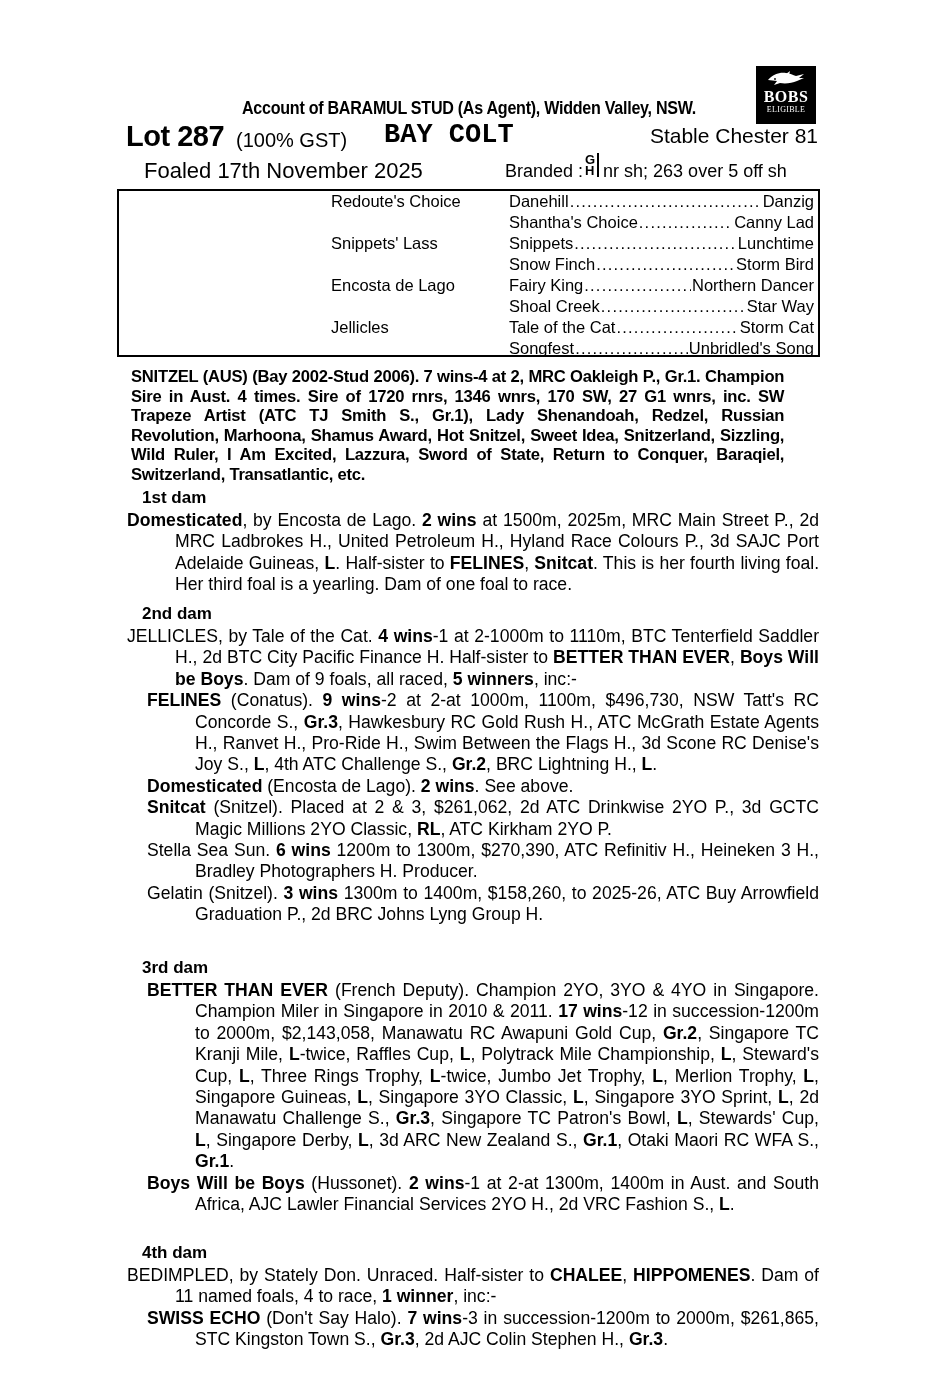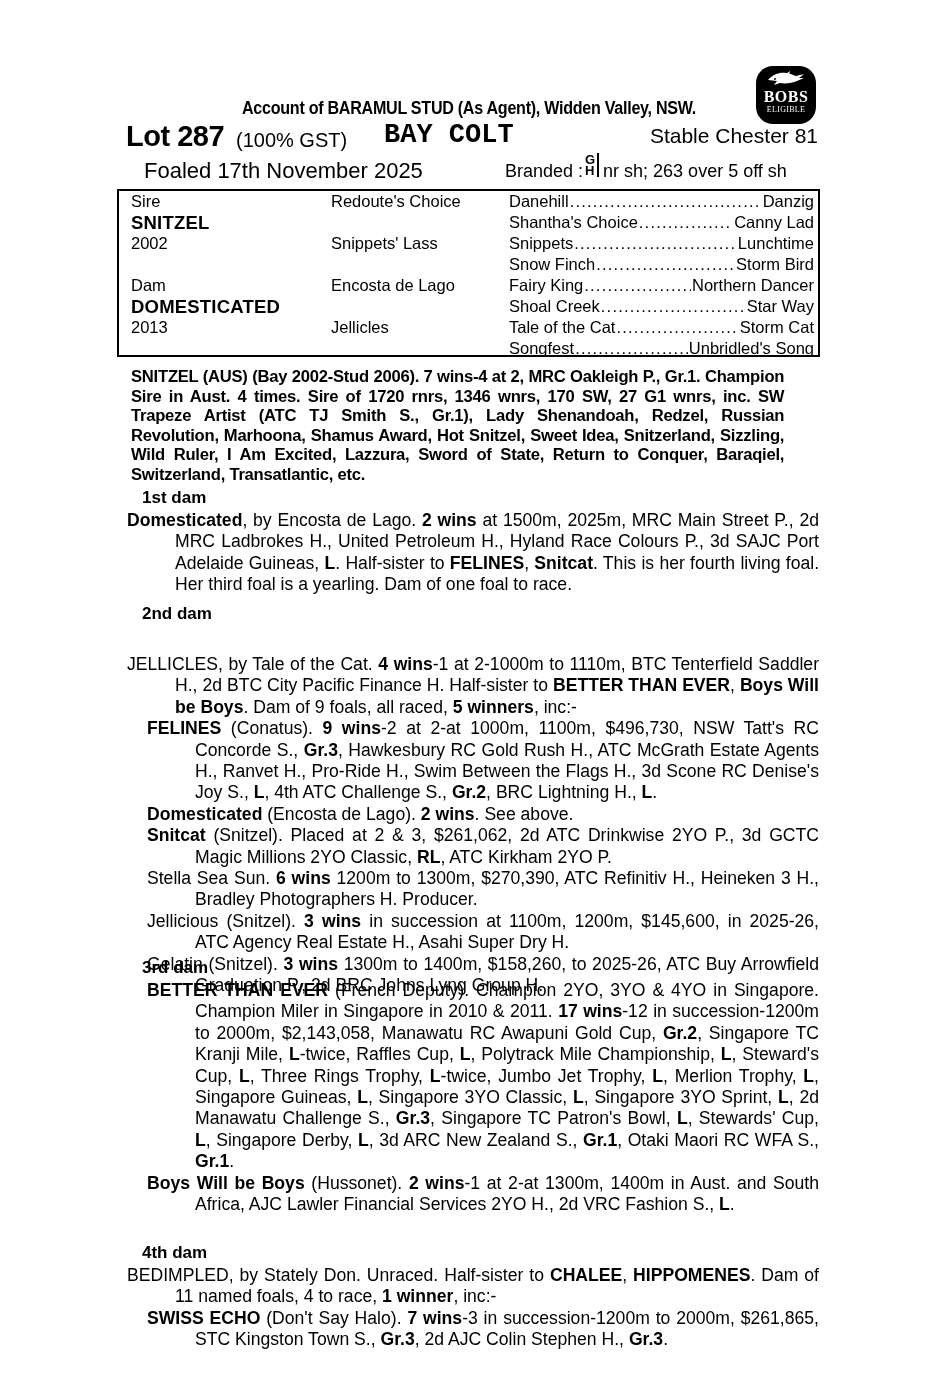--- a/index.html
+++ b/index.html
@@ -29,21 +29,20 @@
     top: 66px;
     width: 60px;
     height: 58px;
     background: #000000;
     display: flex;
     flex-direction: column;
     align-items: center;
     justify-content: flex-start;
     padding-top: 3px;
     box-sizing: border-box;
-    border-radius: 17px;
   }
   .bobs-horse { width: 40px; height: 20px; display:block; }
   .bobs-word {
     color: #ffffff;
     font-family: "Liberation Serif", serif;
     font-weight: bold;
     font-size: 16px;
     line-height: 16px;
     letter-spacing: 0.5px;
   }
@@ -261,29 +260,20 @@
     <span class="stable">Stable Chester 81</span>
   </div>
 
   <div class="foaled">Foaled 17th November 2025</div>
 
   <div class="branded">
     <span>Branded :</span><span class="brand-mark"><span class="g">G</span><span class="h">H</span><span class="bar"></span></span><span>nr sh; 263 over 5 off sh</span>
   </div>
 
   <div class="ped-table">
-    <div class="ped-col col-1">
-      <div class="ped-row">Sire</div>
-      <div class="ped-row ped-name-bold">SNITZEL</div>
-      <div class="ped-row">2002</div>
-      <div class="ped-row"></div>
-      <div class="ped-row">Dam</div>
-      <div class="ped-row ped-name-bold">DOMESTICATED</div>
-      <div class="ped-row">2013</div>
-    </div>
 
     <div class="ped-col col-2">
       <div class="ped-row">Redoute's Choice</div>
       <div class="ped-row"></div>
       <div class="ped-row">Snippets' Lass</div>
       <div class="ped-row"></div>
       <div class="ped-row">Encosta de Lago</div>
       <div class="ped-row"></div>
       <div class="ped-row">Jellicles</div>
     </div>
@@ -333,27 +323,26 @@
   </div>
 
   <div class="sire-block">SNITZEL (AUS) (Bay 2002-Stud 2006). 7 wins-4 at 2, MRC Oakleigh P., Gr.1. Champion Sire in Aust. 4 times. Sire of 1720 rnrs, 1346 wnrs, 170 SW, 27 G1 wnrs, inc. SW Trapeze Artist (ATC TJ Smith S., Gr.1), Lady Shenandoah, Redzel, Russian Revolution, Marhoona, Shamus Award, Hot Snitzel, Sweet Idea, Snitzerland, Sizzling, Wild Ruler, I Am Excited, Lazzura, Sword of State, Return to Conquer, Baraqiel, Switzerland, Transatlantic, etc.</div>
 
   <div id="dam-sections">
       <div class="dam-head" style="top: 488px;">1st dam</div>
       <div class="dam-body" style="top: 510px;">
         <p class="para"><span class="nb">Domesticated</span><span>, by Encosta de Lago. </span><span class="nb">2 wins</span><span> at 1500m, 2025m, MRC Main Street P., 2d MRC Ladbrokes H., United Petroleum H., Hyland Race Colours P., 3d SAJC Port Adelaide Guineas, </span><span class="nb">L</span><span>. Half-sister to </span><span class="nb">FELINES</span><span>, </span><span class="nb">Snitcat</span><span>. This is her fourth living foal. Her third foal is a yearling. Dam of one foal to race.</span></p>
       </div>
       <div class="dam-head" style="top: 604px;">2nd dam</div>
-      <div class="dam-body" style="top: 626px; margin-top: 28px;">
+      <div class="dam-body" style="top: 626px;">
         <p class="para"><span>JELLICLES, by Tale of the Cat. </span><span class="nb">4 wins</span><span>-1 at 2-1000m to 1110m, BTC Tenterfield Saddler H., 2d BTC City Pacific Finance H. Half-sister to </span><span class="nb">BETTER THAN EVER</span><span>, </span><span class="nb">Boys Will be Boys</span><span>. Dam of 9 foals, all raced, </span><span class="nb">5 winners</span><span>, inc:-</span></p>
         <p class="para lvl2"><span class="nb">FELINES</span><span> (Conatus). </span><span class="nb">9 wins</span><span>-2 at 2-at 1000m, 1100m, $496,730, NSW Tatt's RC Concorde S., </span><span class="nb">Gr.3</span><span>, Hawkesbury RC Gold Rush H., ATC McGrath Estate Agents H., Ranvet H., Pro-Ride H., Swim Between the Flags H., 3d Scone RC Denise's Joy S., </span><span class="nb">L</span><span>, 4th ATC Challenge S., </span><span class="nb">Gr.2</span><span>, BRC Lightning H., </span><span class="nb">L</span><span>.</span></p>
         <p class="para lvl2"><span class="nb">Domesticated</span><span> (Encosta de Lago). </span><span class="nb">2 wins</span><span>. See above.</span></p>
         <p class="para lvl2"><span class="nb">Snitcat</span><span> (Snitzel). Placed at 2 &amp; 3, $261,062, 2d ATC Drinkwise 2YO P., 3d GCTC Magic Millions 2YO Classic, </span><span class="nb">RL</span><span>, ATC Kirkham 2YO P.</span></p>
         <p class="para lvl2"><span>Stella Sea Sun. </span><span class="nb">6 wins</span><span> 1200m to 1300m, $270,390, ATC Refinitiv H., Heineken 3 H., Bradley Photographers H. Producer.</span></p>
-        <p class="para lvl2"><span>Jellicious (Snitzel). </span><span class="nb">3 wins</span><span> in succession at 1100m, 1200m, $145,600, in 2025-26, ATC Agency Real Estate H., Asahi Super Dry H.</span></p>
         <p class="para lvl2"><span>Gelatin (Snitzel). </span><span class="nb">3 wins</span><span> 1300m to 1400m, $158,260, to 2025-26, ATC Buy Arrowfield Graduation P., 2d BRC Johns Lyng Group H.</span></p>
       </div>
       <div class="dam-head" style="top: 958px;">3rd dam</div>
       <div class="dam-body" style="top: 980px;">
         <p class="para lvl2"><span class="nb">BETTER THAN EVER</span><span> (French Deputy). Champion 2YO, 3YO &amp; 4YO in Singapore. Champion Miler in Singapore in 2010 &amp; 2011. </span><span class="nb">17 wins</span><span>-12 in succession-1200m to 2000m, $2,143,058, Manawatu RC Awapuni Gold Cup, </span><span class="nb">Gr.2</span><span>, Singapore TC Kranji Mile, </span><span class="nb">L</span><span>-twice, Raffles Cup, </span><span class="nb">L</span><span>, Polytrack Mile Championship, </span><span class="nb">L</span><span>, Steward's Cup, </span><span class="nb">L</span><span>, Three Rings Trophy, </span><span class="nb">L</span><span>-twice, Jumbo Jet Trophy, </span><span class="nb">L</span><span>, Merlion Trophy, </span><span class="nb">L</span><span>, Singapore Guineas, </span><span class="nb">L</span><span>, Singapore 3YO Classic, </span><span class="nb">L</span><span>, Singapore 3YO Sprint, </span><span class="nb">L</span><span>, 2d Manawatu Challenge S., </span><span class="nb">Gr.3</span><span>, Singapore TC Patron's Bowl, </span><span class="nb">L</span><span>, Stewards' Cup, </span><span class="nb">L</span><span>, Singapore Derby, </span><span class="nb">L</span><span>, 3d ARC New Zealand S., </span><span class="nb">Gr.1</span><span>, Otaki Maori RC WFA S., </span><span class="nb">Gr.1</span><span>.</span></p>
         <p class="para lvl2"><span class="nb">Boys Will be Boys</span><span> (Hussonet). </span><span class="nb">2 wins</span><span>-1 at 2-at 1300m, 1400m in Aust. and South Africa, AJC Lawler Financial Services 2YO H., 2d VRC Fashion S., </span><span class="nb">L</span><span>.</span></p>
       </div>
       <div class="dam-head" style="top: 1243px;">4th dam</div>
       <div class="dam-body" style="top: 1265px;">
         <p class="para"><span>BEDIMPLED, by Stately Don. Unraced. Half-sister to </span><span class="nb">CHALEE</span><span>, </span><span class="nb">HIPPOMENES</span><span>. Dam of 11 named foals, 4 to race, </span><span class="nb">1 winner</span><span>, inc:-</span></p>

